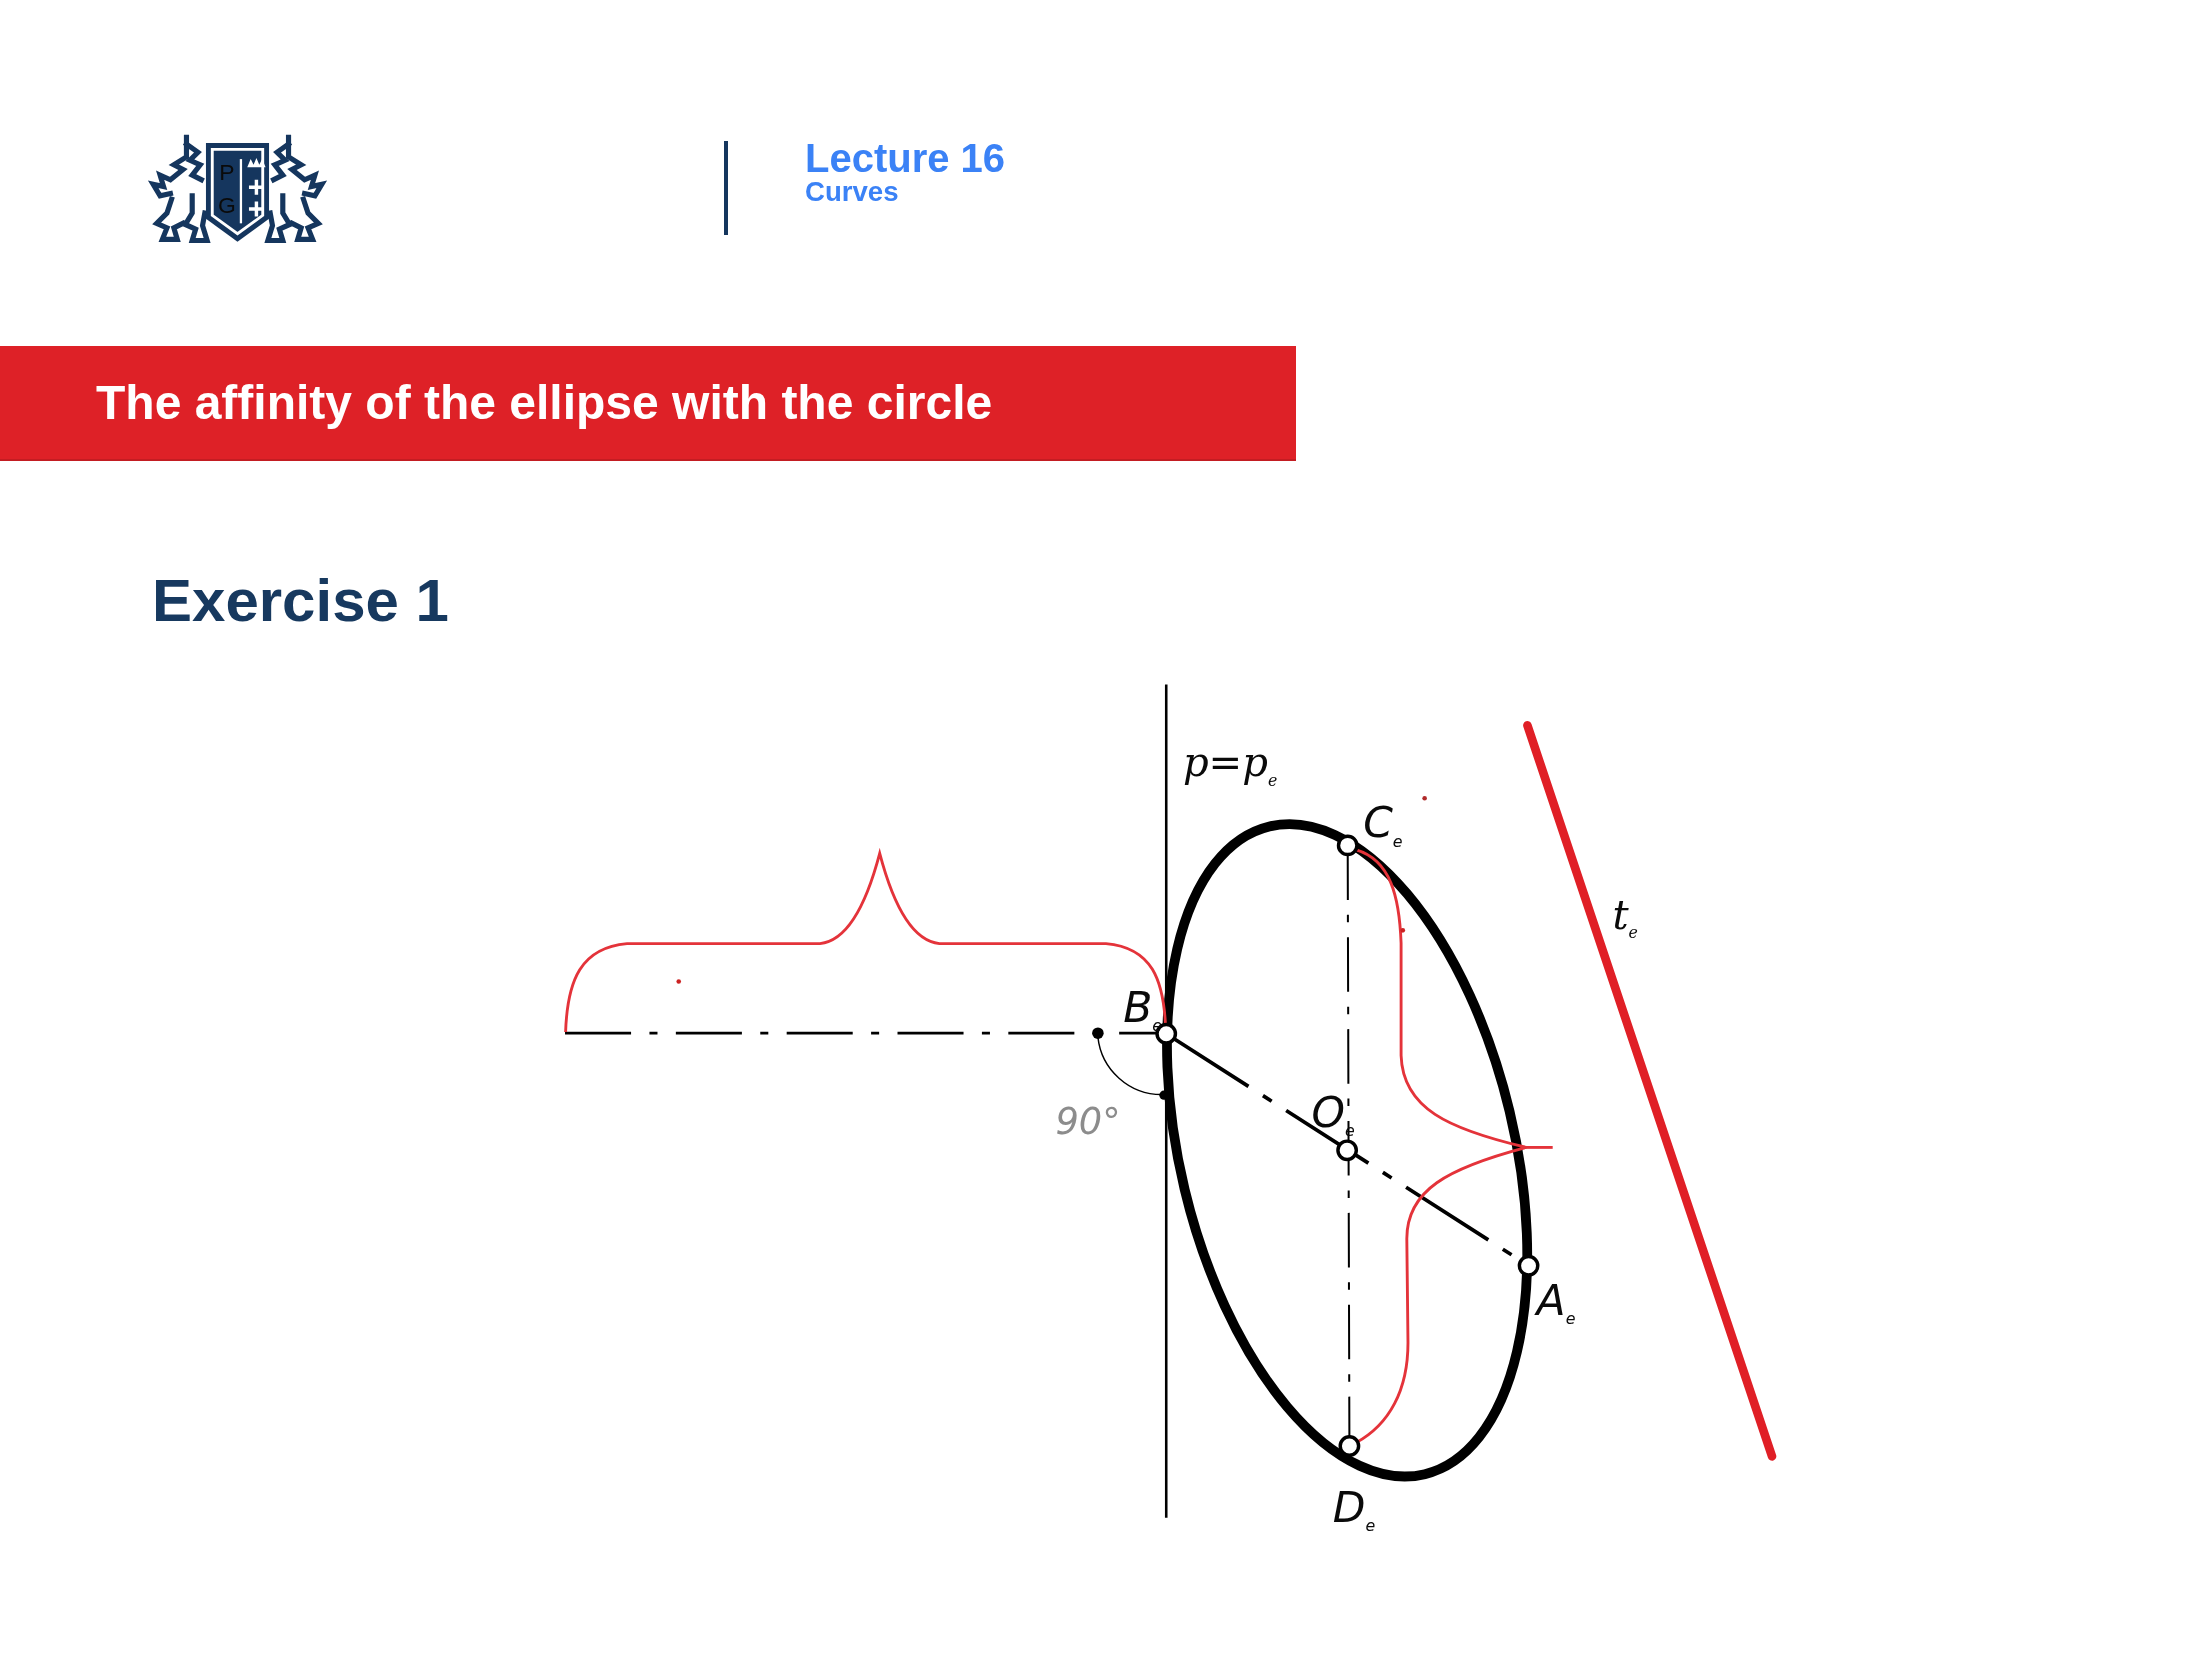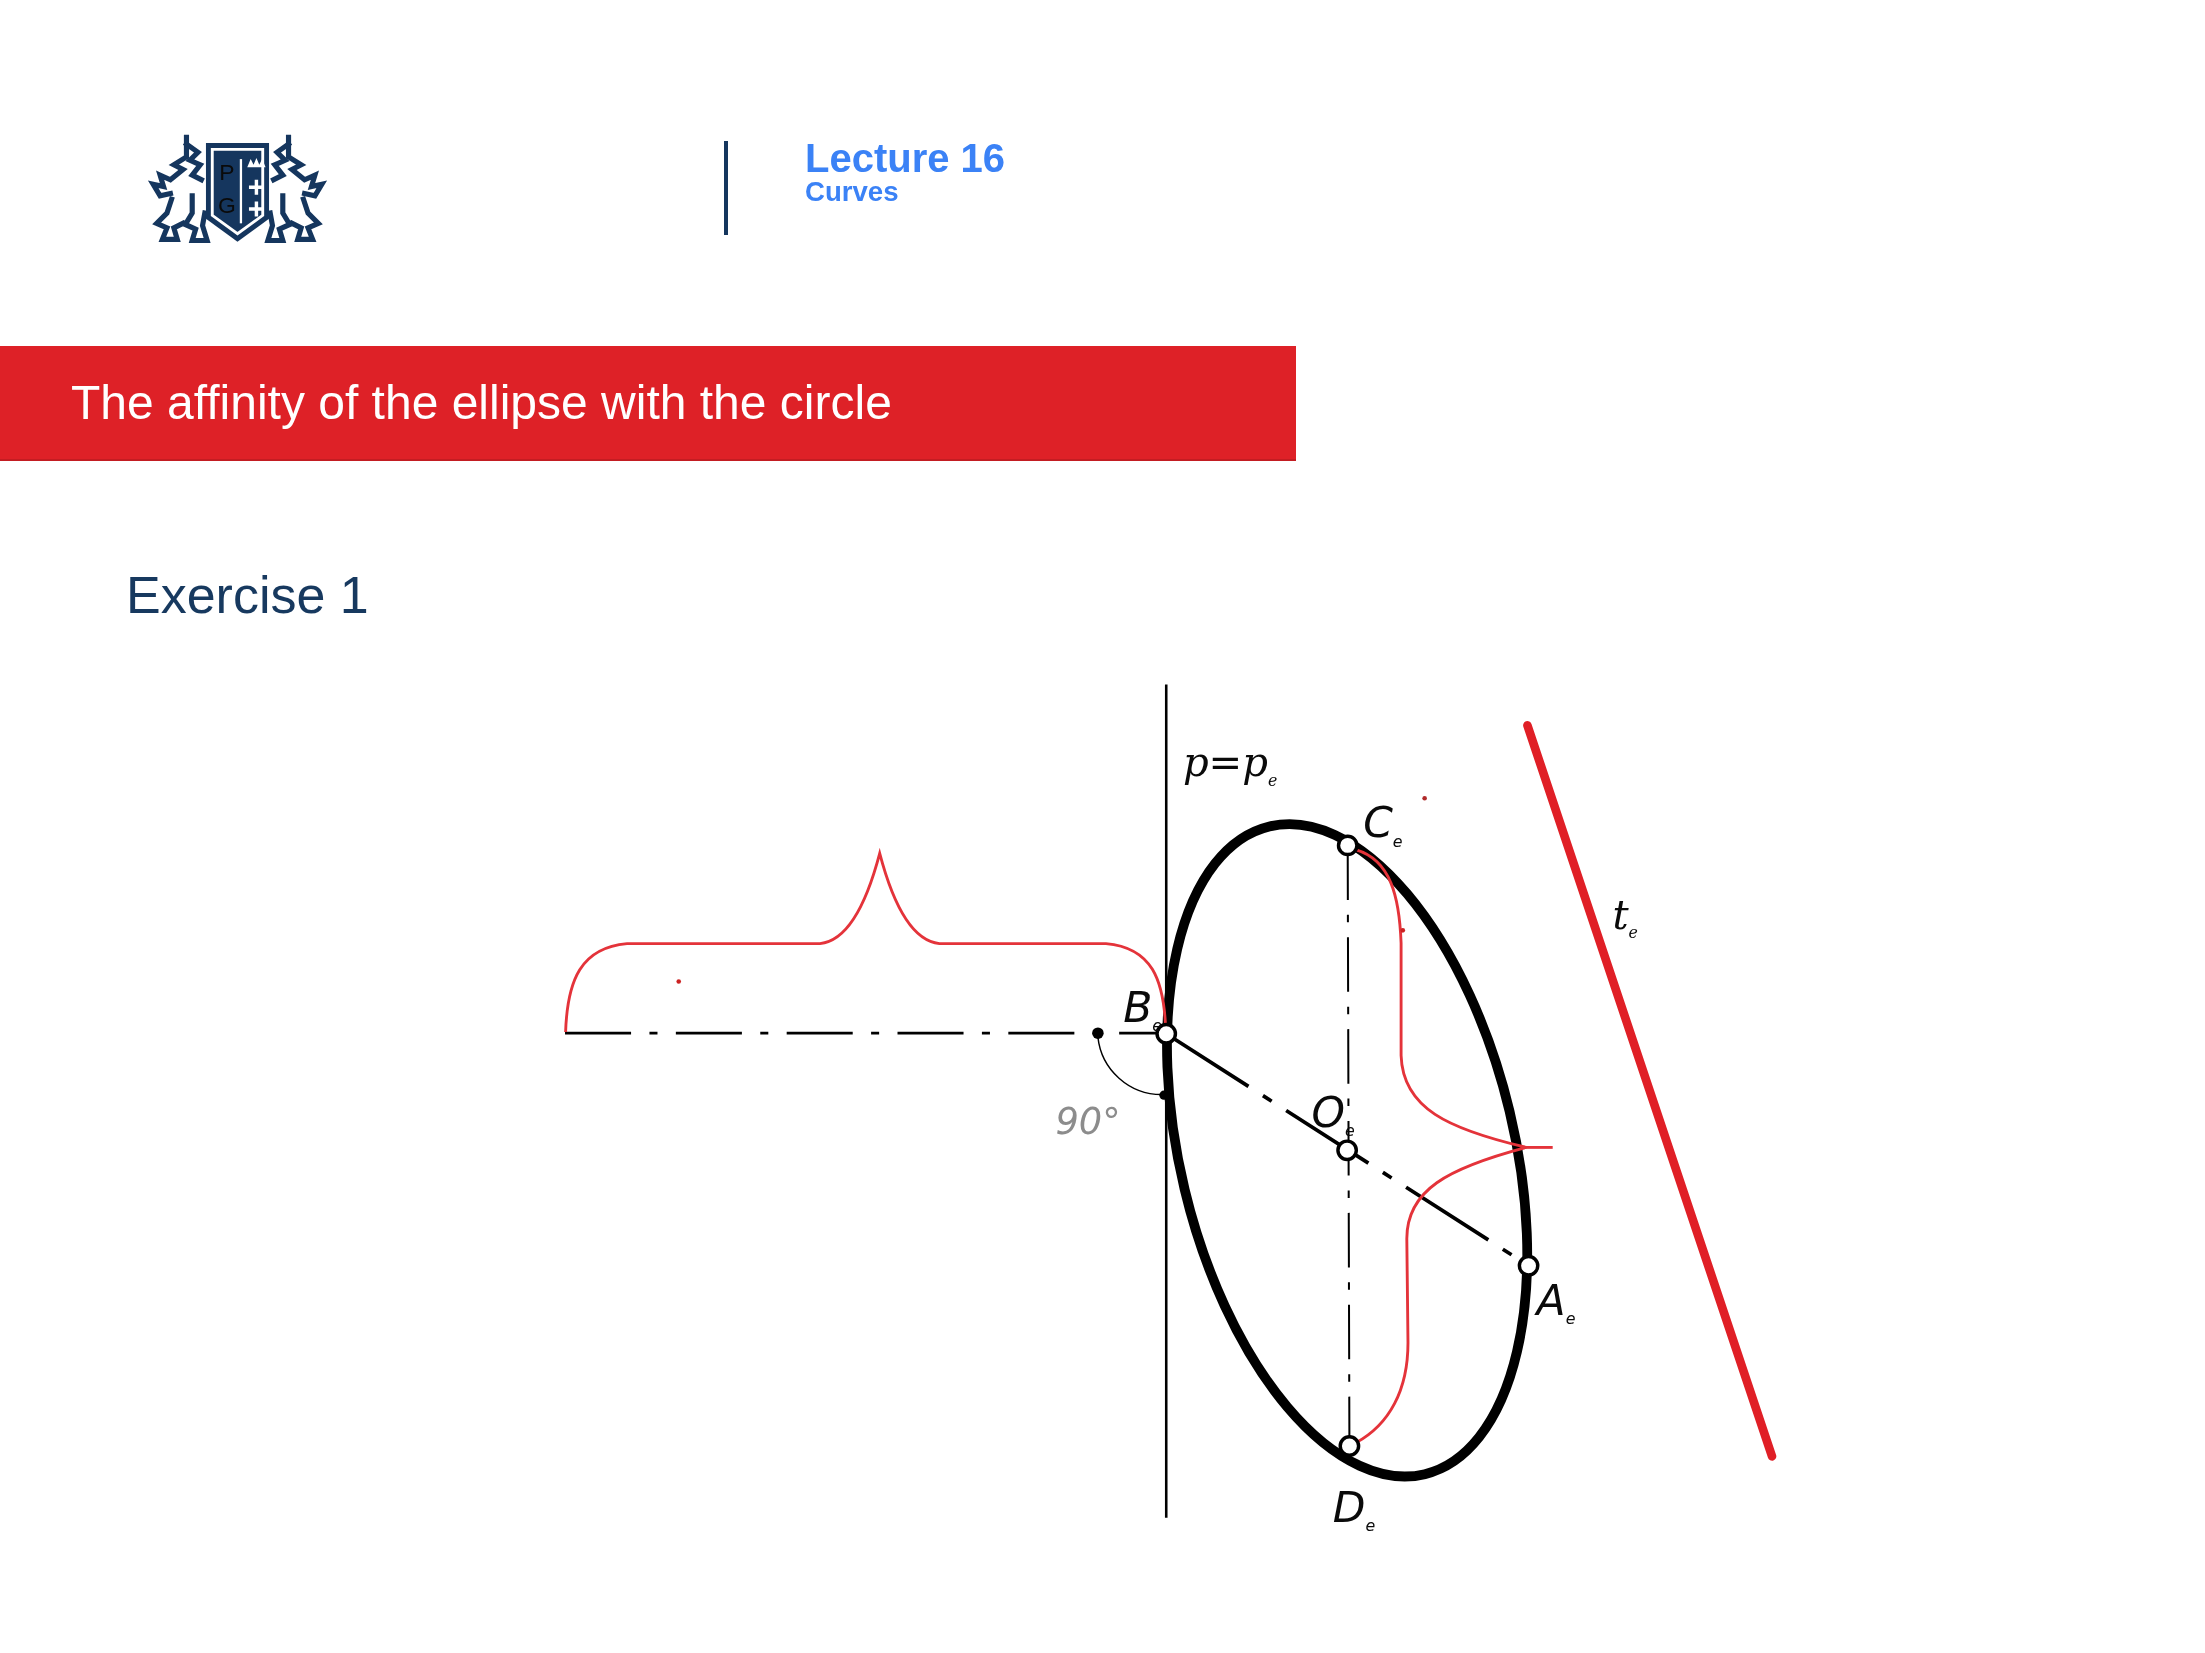--- a/index.html
+++ b/index.html
@@ -11,23 +11,23 @@
          font-weight:bold;text-align:center;line-height:1;}
   .brand .l1{font-size:42px;letter-spacing:-0.6px;}
   .brand .l2{font-size:40px;margin-top:9.2px;letter-spacing:-0.6px;}
   .hdr-divider{position:absolute;left:724px;top:141px;width:4px;height:94px;background:#15365E;}
   .lecture{position:absolute;left:805px;top:138px;color:#3b82f6;font-weight:bold;
            font-size:40px;line-height:1;}
   .lecture .sub{margin-top:0;}
   
   .banner{position:absolute;left:0;top:346px;width:1296px;height:113px;background:#DE2127;
           display:flex;align-items:center;border-bottom:2.3px solid rgba(0,0,0,0.12);}
-  .banner .title{color:#fff;font-weight:normal;font-size:48px;padding-left:71px;letter-spacing:0px;}
+  .banner .title{color:#fff;font-weight:bold;font-size:48px;padding-left:96px;letter-spacing:0px;}
   
-  .exercise{position:absolute;left:126px;top:560px;color:#17395F;font-size:52px;line-height:1.37;}
+  .exercise{position:absolute;left:152px;top:560px;color:#17395F;font-size:60px;line-height:1.37;font-weight:bold;}
   
   .diagram{position:absolute;left:0;top:0;width:2205px;height:1654px;}
   text{fill:#0a0a0a;}
   .lbl{font-family:"DejaVu Sans",sans-serif;font-style:italic;font-size:74px;}
   .lbl-serif{font-family:"DejaVu Serif",serif;font-style:italic;font-size:70px;}
   .sub{font-size:27.6px;}
   .lbl-angle{font-family:"DejaVu Sans",sans-serif;font-style:italic;font-size:64px;fill:#8C8C8C;}
 </style>
 </head>
 <body>

